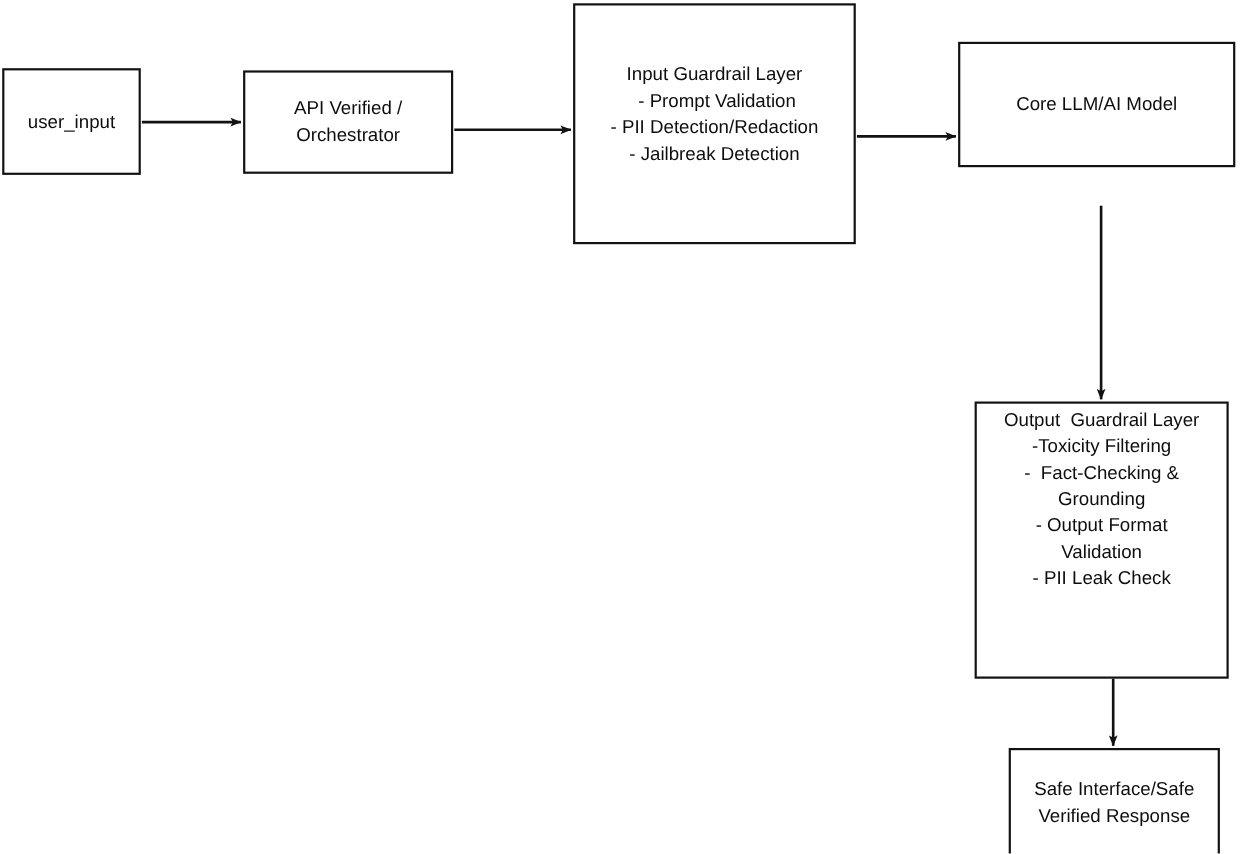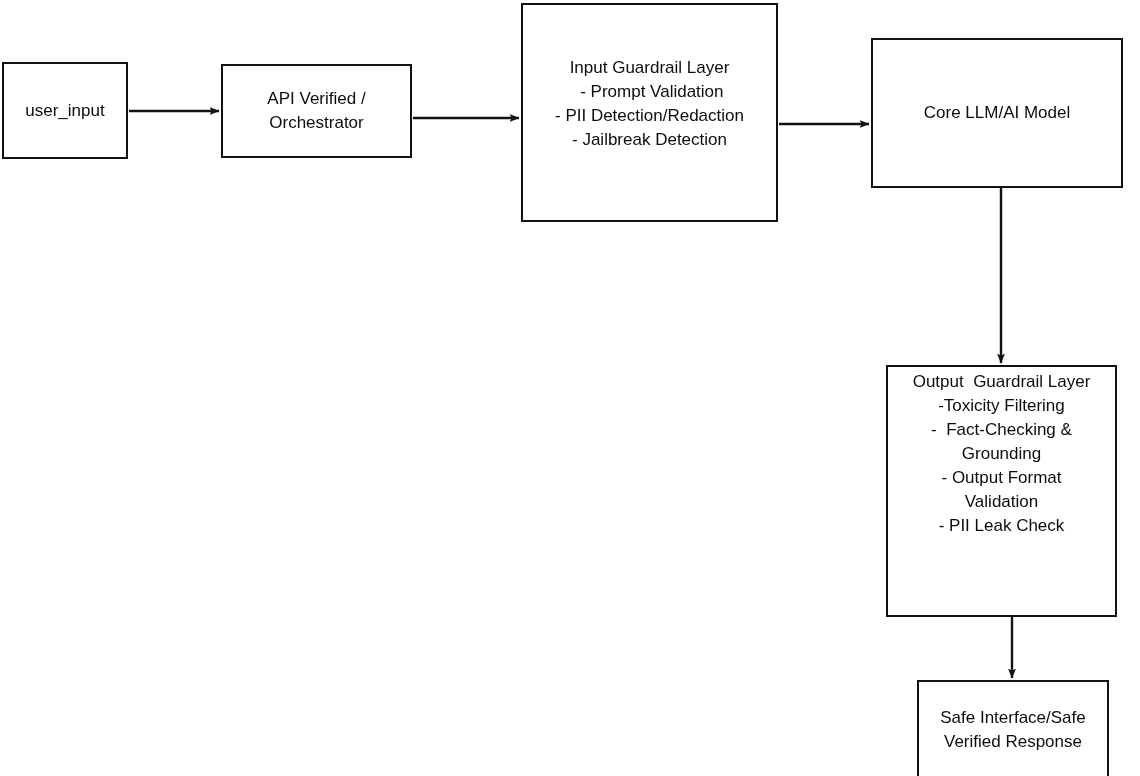--- a/index.html
+++ b/index.html
@@ -44,21 +44,21 @@
     justify-content: center;
   }
   .node.top-v {
     justify-content: flex-start;
   }
 
   
   #node-user-input      { left: 2px;   top: 62px;  width: 126px; height: 97px; }
   #node-api-gateway     { left: 221px; top: 64px;  width: 191px; height: 94px; }
   #node-input-guardrail { left: 521px; top: 3px;   width: 257px; height: 219px; padding-top: 51px; }
-  #node-core-llm        { left: 871px; top: 38px;  width: 252px; height: 150px; }
+  #node-core-llm        { left: 871px; top: 38px;  width: 252px; height: 114px; }
   #node-output-guardrail{ left: 886px; top: 365px; width: 231px; height: 252px; padding-top: 3px; }
   #node-user-interface  { left: 917px; top: 680px; width: 192px; height: 100px; padding-top: 24px; }
 
   .edge-layer {
     position: absolute;
     left: 0;
     top: 0;
     width: 1140px;
     height: 776px;
     pointer-events: none;

